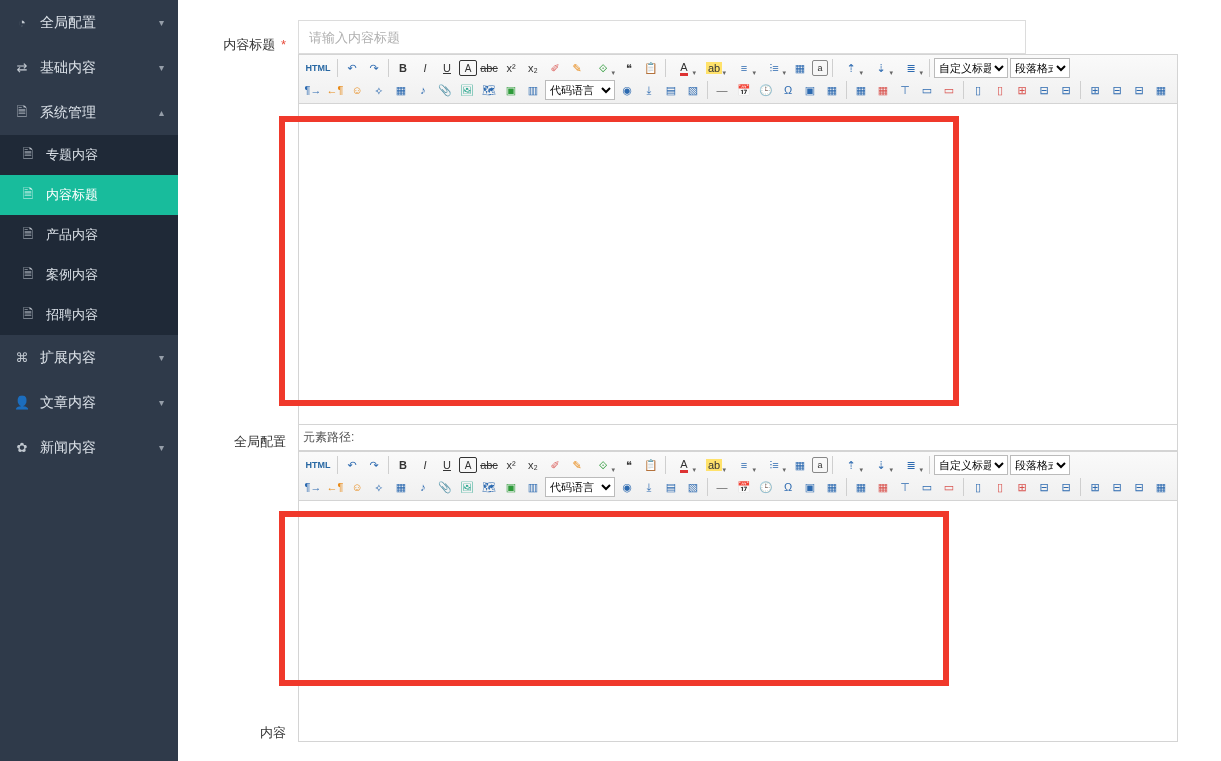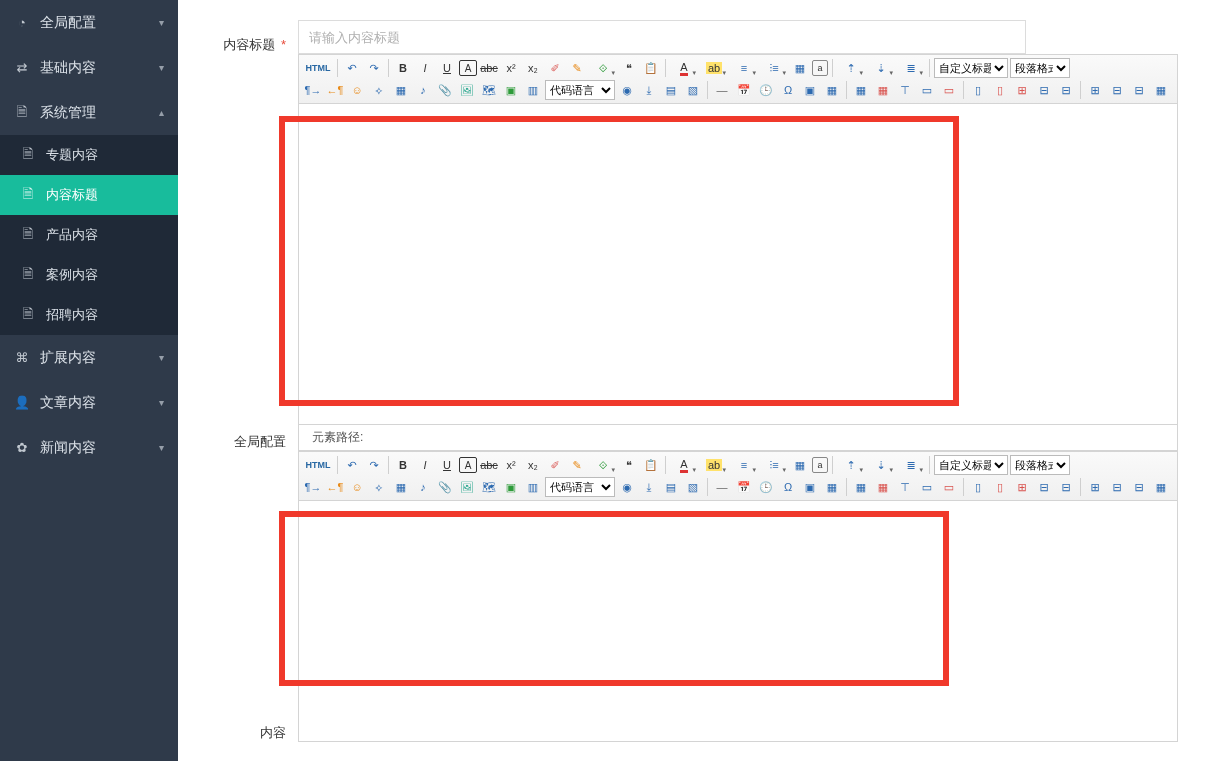--- a/index.html
+++ b/index.html
@@ -36,21 +36,21 @@
 .tb-btn.dd { width: 28px; position: relative; }
 .tb-btn.dd::after { content: "▾"; font-size: 7px; position: absolute; right: 1px; bottom: 0; color: #666; }
 .tb-select { height: 20px; font-size: 11px; border: 1px solid #bbb; margin: 1px; background: #fff; }
 .tb-select.codesel { width: 70px; }
 .tb-select.custsel { width: 74px; }
 .tb-select.parasel { width: 60px; }
 .editor-canvas { height: 320px; background: #fff; position: relative; }
 .editor-canvas .redbox { position: absolute; border: 6px solid #f0392b; left: -20px; top: 12px; width: 680px; height: 290px; pointer-events: none; }
 .editor-canvas.short { height: 240px; }
 .editor-canvas.short .redbox { top: 10px; height: 175px; width: 670px; }
-.status-bar { border: 1px solid #d4d4d4; border-top: 0; width: 880px; padding: 4px 13px; font-size: 12px; color: #555; background: #fff; }
+.status-bar { border: 1px solid #d4d4d4; border-top: 0; width: 880px; padding: 4px 4px; font-size: 12px; color: #555; background: #fff; }
 
 
 .c-blue { color:#2d6ab0; } .c-green { color:#2e9b3a; } .c-orange { color:#e88b1a; } .c-red { color:#d9534f; } .c-gray { color:#666; } .c-teal { color:#16a085; }
 .b { font-weight:bold; } .i { font-style:italic; } .u { text-decoration:underline; } .s { text-decoration:line-through; }
 </style>
 </head>
 <body>
 
 <div class="page">
 

